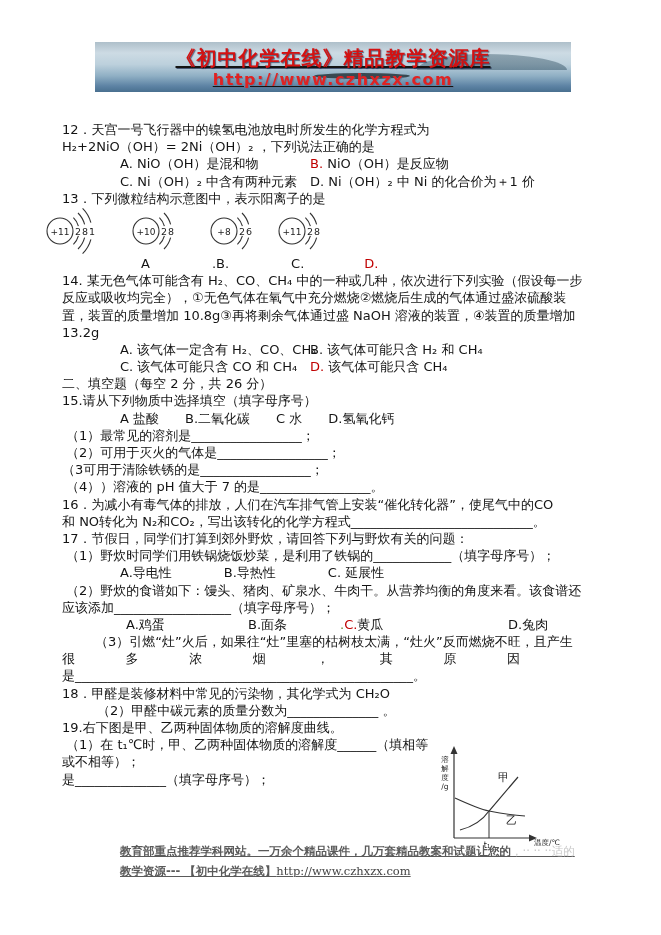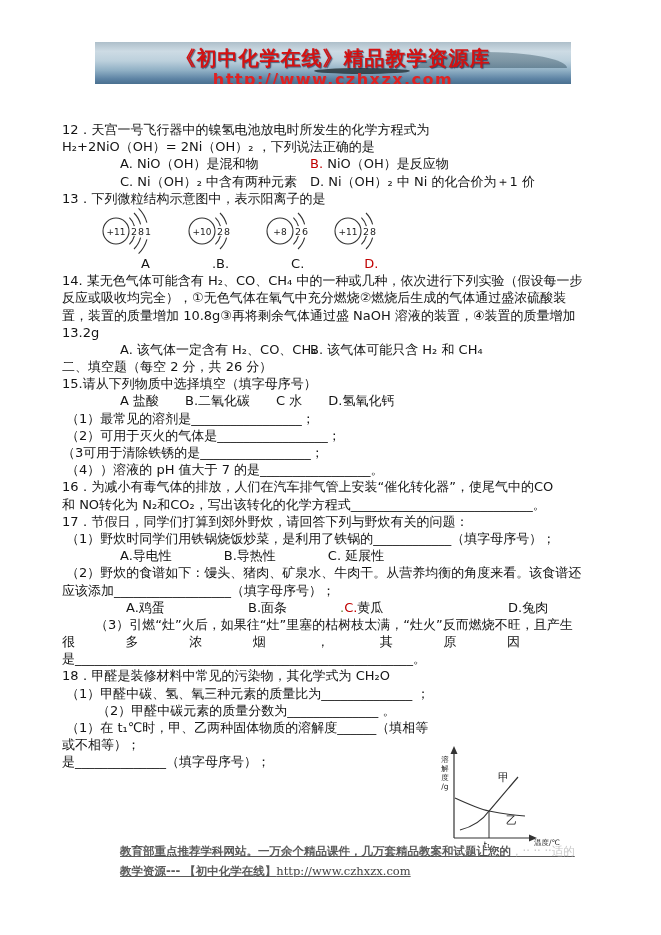--- a/index.html
+++ b/index.html
@@ -4,23 +4,24 @@
 <style>
   html,body{margin:0;padding:0;}
   body{
     width:661px;height:935px;position:relative;overflow:hidden;
     background:#ffffff;
     font-family:"DejaVu Sans","Liberation Sans",sans-serif;
     font-size:13px;color:#141414;
   }
   
   .banner{
-    position:absolute;left:95px;top:42px;width:476px;height:42px;
+    position:absolute;left:95px;top:42px;width:476px;height:50px;
     background:linear-gradient(180deg,#aebfca 0%,#cddbe4 22%,#bcd0dc 45%,#8fafc4 68%,#5d83a4 88%,#49708f 100%);
     overflow:hidden;
+    text-decoration:underline;
   }
   .banner .sil-boats{position:absolute;left:46%;top:62%;width:96px;height:6px;background:#232e33;border-radius:50%;opacity:.8;}
   .banner .sil-mountain{position:absolute;right:4px;top:24%;width:150px;height:16px;background:linear-gradient(#6d8694,#4e6b7d);border-radius:45% 55% 0 0/100% 100% 0 0;opacity:.65;}
   .banner-title{
     position:relative;margin-top:4px;text-align:center;
     font-family:"DejaVu Serif","Liberation Serif",serif;
     font-weight:bold;font-size:20px;letter-spacing:1px;
     color:#d41111;text-shadow:1px 1px 1px rgba(25,35,70,.65);
     white-space:nowrap;line-height:24px;
   }
@@ -30,21 +31,21 @@
     white-space:nowrap;line-height:20px;
   }
   
   .content{position:absolute;left:0;top:121px;width:658px;}
   .line{margin-left:62px;height:17.2px;line-height:17.2px;white-space:nowrap;}
   .opt{margin-left:120px;}
   .cell190{display:inline-block;width:190px;}
   .red{color:#c00000;}
   .greendot{color:#6a8a3a;}
   
-  .diagrams{margin-left:100px;height:48px;display:flex;align-items:flex-end;}
+  .diagrams{margin-left:44px;height:48px;display:flex;align-items:flex-end;}
   .diagram{margin-right:0;}
   .d-gap1{margin-right:24px;} .d-gap2{margin-right:22px;} .d-gap3{margin-right:12px;}
   .diagram text{font-size:9.5px;fill:#222;}
   .diagram .chg{font-size:9px;}
   .diagram path,.diagram circle{fill:none;stroke:#333;stroke-width:1.1;}
   .lblrow span{display:inline-block;}
   .lblA{margin-left:79px;} .lblB{margin-left:62px;} .lblC{margin-left:62px;} .lblD{margin-left:60px;}
   
   .char-spread{display:flex;justify-content:space-between;width:458px;white-space:normal;}
   
@@ -134,20 +135,23 @@
   <div class="line lblrow">
     <span class="lblA">A</span><span class="lblB">.B.</span><span class="lblC">C.</span><span class="lblD red">D.</span>
   </div>
 
   <div class="line">14. 某无色气体可能含有 H₂、CO、CH₄ 中的一种或几种，依次进行下列实验（假设每一步</div>
   <div class="line">反应或吸收均完全），①无色气体在氧气中充分燃烧②燃烧后生成的气体通过盛浓硫酸装</div>
   <div class="line">置，装置的质量增加 10.8g③再将剩余气体通过盛 NaOH 溶液的装置，④装置的质量增加</div>
   <div class="line">13.2g</div>
   <div class="line opt">
     <span class="cell190">A. 该气体一定含有 H₂、CO、CH₄</span><span>B. 该气体可能只含 H₂ 和 CH₄</span>
+  </div>
+  <div class="line opt">
+    <span class="cell190">C. 该气体可能只含 CO 和 CH₄</span><span><span class="red">D.</span><span> 该气体可能只含 CH₄</span></span>
   </div>
 
   <div class="line">二、填空题（每空 2 分，共 26 分）</div>
 
   <div class="line">15.请从下列物质中选择填空（填字母序号）</div>
   <div class="line opt">A 盐酸　　B.二氧化碳　　C 水　　D.氢氧化钙</div>
   <div class="line" style="margin-left:66px">（1）最常见的溶剂是_________________；</div>
   <div class="line" style="margin-left:66px">（2）可用于灭火的气体是_________________；</div>
   <div class="line" style="">（3可用于清除铁锈的是_________________；</div>
   <div class="line" style="margin-left:66px">（4））溶液的 pH 值大于 7 的是_________________。</div>
@@ -170,23 +174,23 @@
       <span>浓</span>
       <span>烟</span>
       <span>，</span>
       <span>其</span>
       <span>原</span>
       <span>因</span>
     </div>
   <div class="line">是____________________________________________________。</div>
 
   <div class="line">18．甲醛是装修材料中常见的污染物，其化学式为 CH₂O</div>
-  <div class="line" style="margin-left:66px">（1）甲醛中碳、氢、氧三种元素的质量比为______________ ；</div>
   <div class="line" style="margin-left:97px">（2）甲醛中碳元素的质量分数为______________ 。</div>
 
+  <div class="line">19.右下图是甲、乙两种固体物质的溶解度曲线。</div>
   <div class="line" style="margin-left:66px">（1）在 t₁℃时，甲、乙两种固体物质的溶解度______（填相等</div>
   <div class="line">或不相等）；</div>
   <div class="line">是______________（填字母序号）；</div>
 
 </div>
 
 <svg class="chart" viewBox="0 0 140 114">
   <g>
     <line x1="16" y1="94" x2="16" y2="8" stroke-width="1.2"></line>
     <polygon points="16,2 12.5,10 19.5,10" fill="#333"></polygon>

